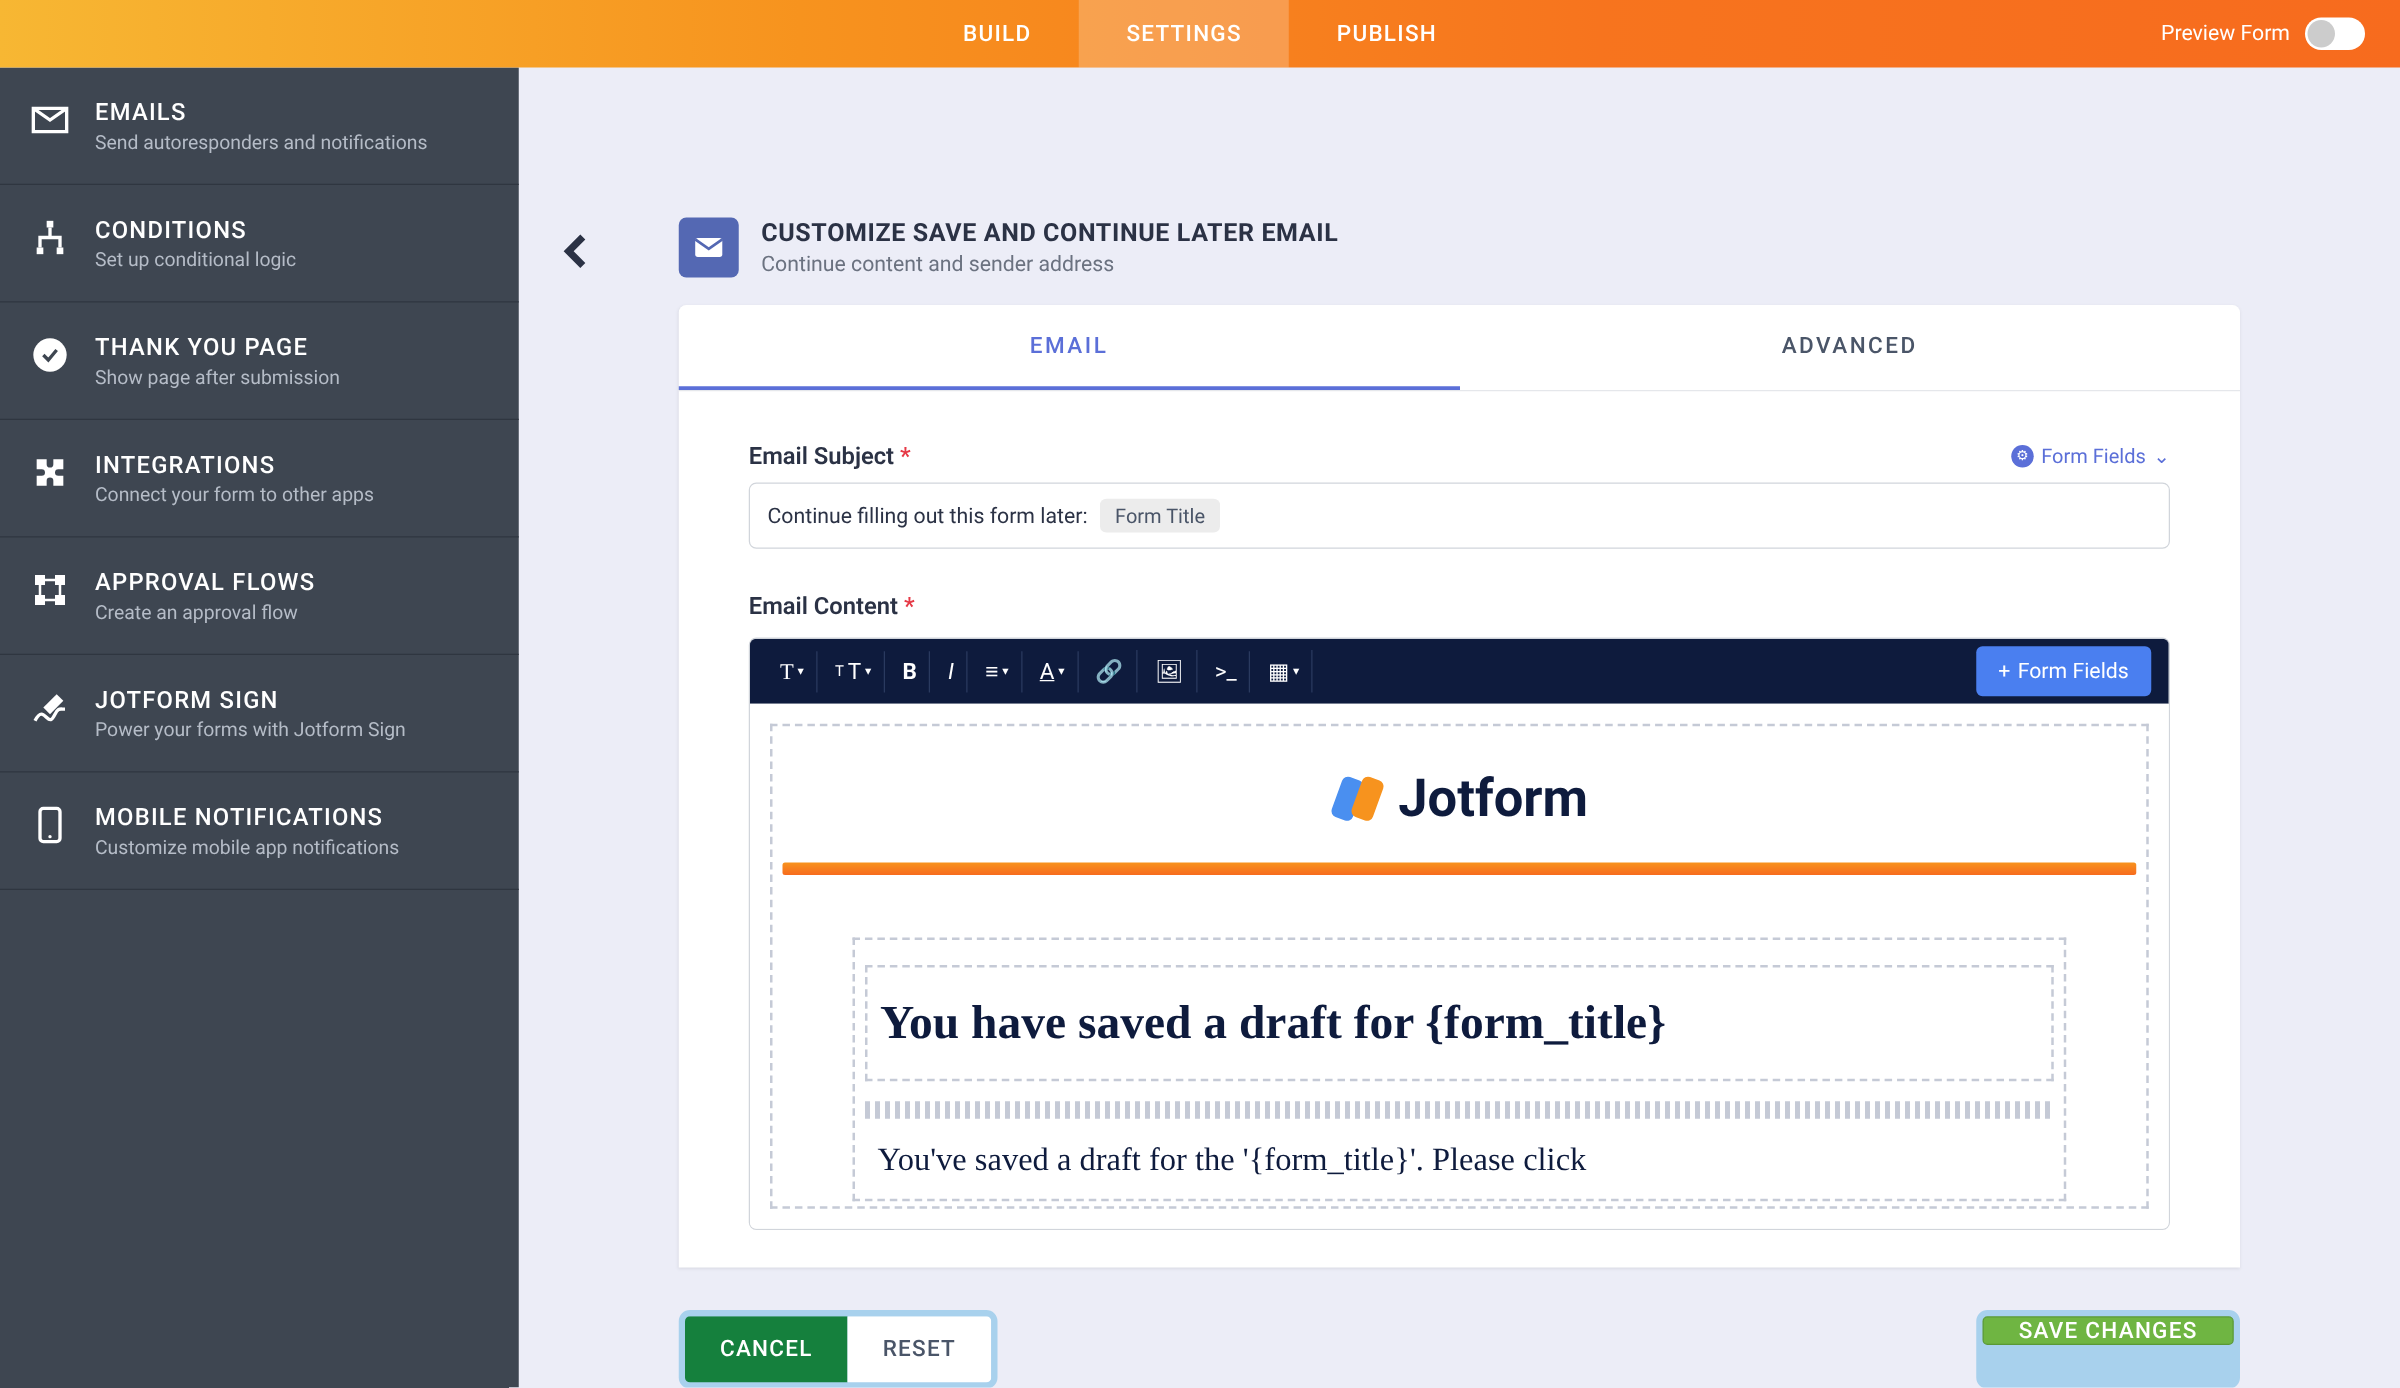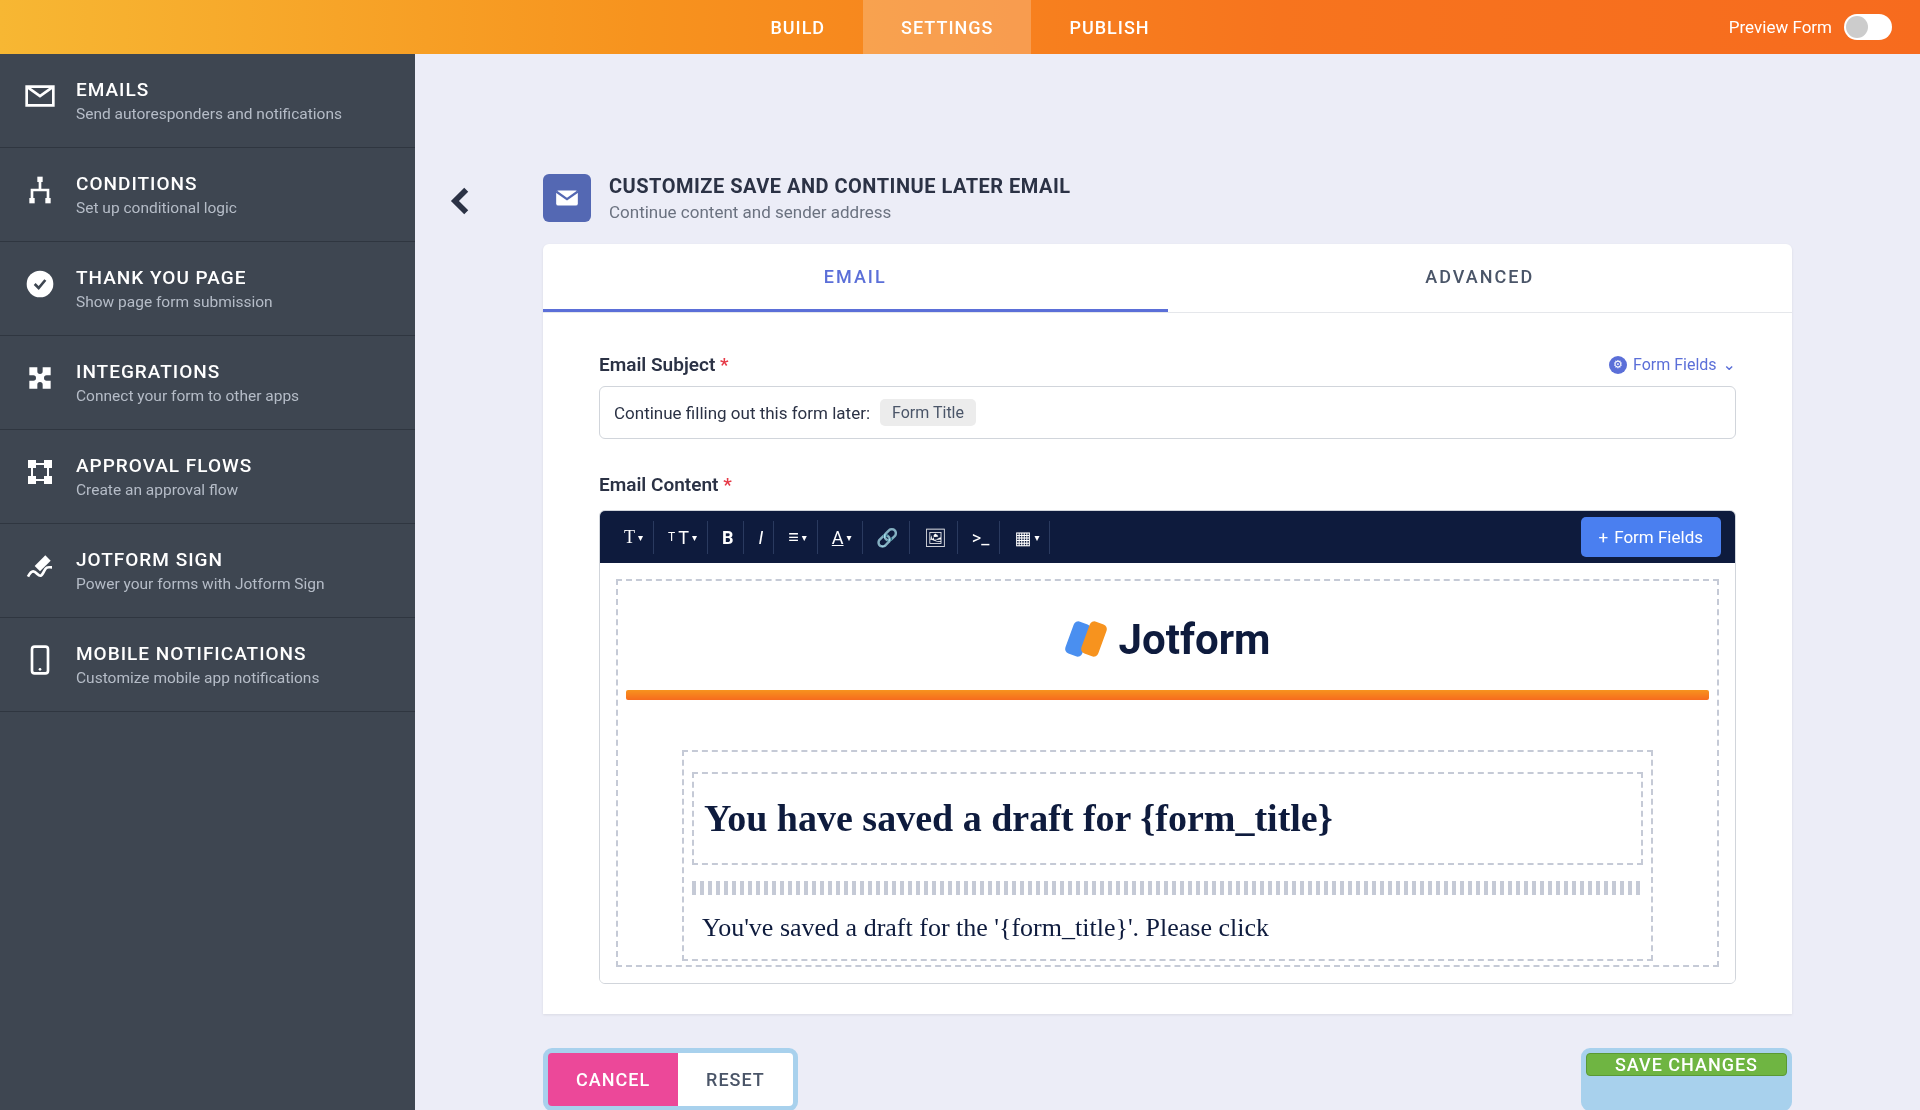--- a/index.html
+++ b/index.html
@@ -70,21 +70,21 @@
 .orange-bar { height:10px; background:linear-gradient(#f7931e,#f76b1e); margin:0 4px; border-radius:2px; }
 .body-box { margin:50px 60px 0 60px; border:2px dashed #c5cad6; padding:20px 8px 8px 8px; }
 .inner-box { border:2px dashed #c5cad6; padding:20px 10px; }
 .draft-title { font-family:Georgia,serif; font-size:38px; font-weight:700; color:#0e1b3d; line-height:1.3; }
 .chevron-row { height:14px; background:repeating-linear-gradient(90deg,#c5cad6 0 4px,transparent 4px 8px); margin:16px 0 10px 0; }
 .draft-text { font-family:Georgia,serif; font-size:26px; color:#0e1b3d; padding:8px 10px; }
 
 .footer { display:flex; justify-content:space-between; padding:34px 128px 30px 128px; }
 .btn-group { display:flex; border:5px solid #a8d1ed; border-radius:9px; overflow:hidden; background:#a8d1ed; }
 .btn { padding:16px 28px; font-size:18px; font-weight:500; letter-spacing:1px; border:none; cursor:pointer; }
-.btn-cancel { background:#ec4899; color:#fff; }
+.btn-cancel { background:#15803d; color:#fff; }
 .btn-reset { background:#fff; color:#4a5568; }
 .btn-save-wrap { border:5px solid #a8d1ed; border-radius:9px; background:#a8d1ed; }
 .btn-save { background:#6fb542; color:#fff; border:1px solid #5a9934; padding:0 28px; font-size:18px; font-weight:500; letter-spacing:1px; border-radius:4px; cursor:pointer; }
 </style>
 </head>
 <body>
 
 <div class="topbar">
   <div class="top-tabs">
     <div class="top-tab">BUILD</div>
@@ -126,21 +126,21 @@
     </div>
     <div class="side-item">
       <div class="side-icon">
           <svg viewBox="0 0 24 24">
             <circle cx="12" cy="12" r="10"></circle>
             <path d="M8 12l3 3 5-6" stroke="#3e4651" stroke-width="2" fill="none"></path>
           </svg>
         </div>
       <div class="side-text">
         <div class="side-title">THANK YOU PAGE</div>
-        <div class="side-sub">Show page form submission</div>
+        <div class="side-sub">Show page after submission</div>
       </div>
     </div>
     <div class="side-item">
       <div class="side-icon">
           <svg viewBox="0 0 24 24">
             <path d="M4 4h6v3a2 2 0 104 0V4h6v6h-3a2 2 0 100 4h3v6h-6v-3a2 2 0 10-4 0v3H4v-6h3a2 2 0 100-4H4z"></path>
           </svg>
         </div>
       <div class="side-text">
         <div class="side-title">INTEGRATIONS</div>

